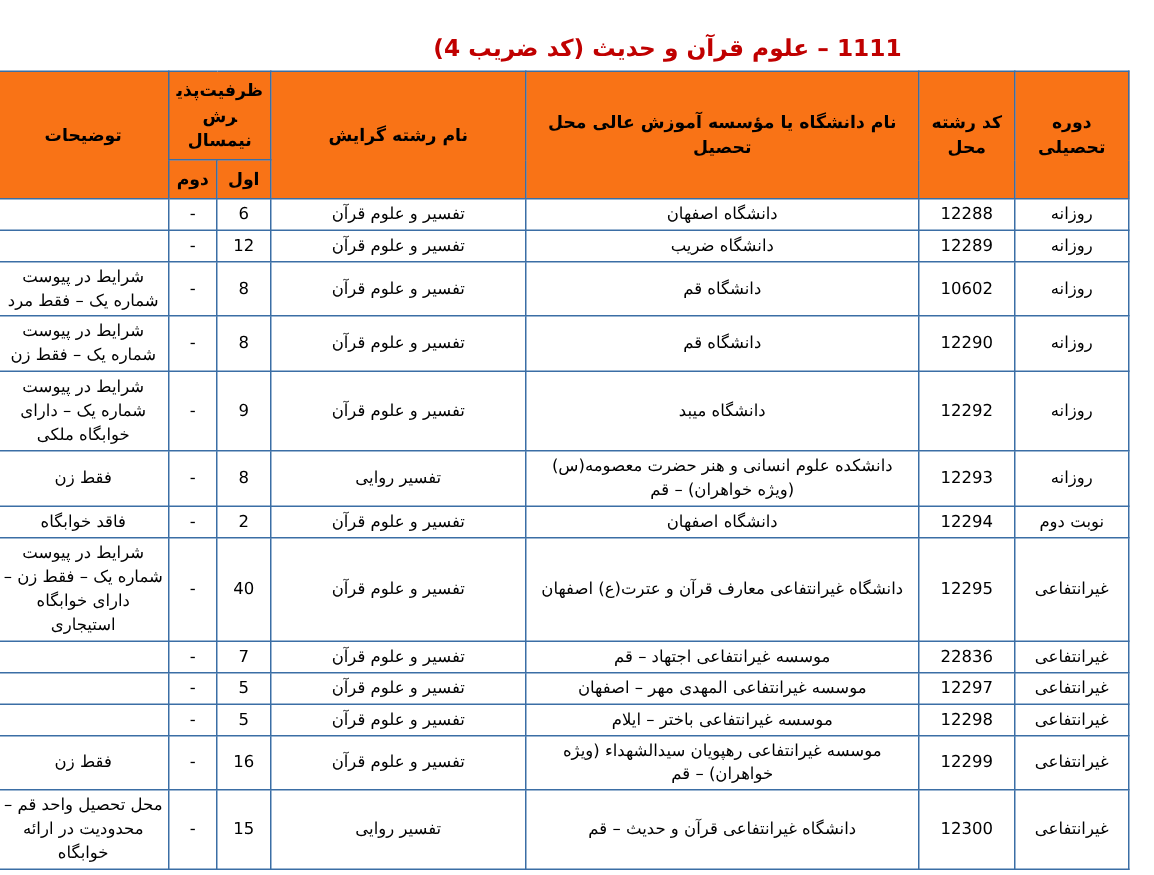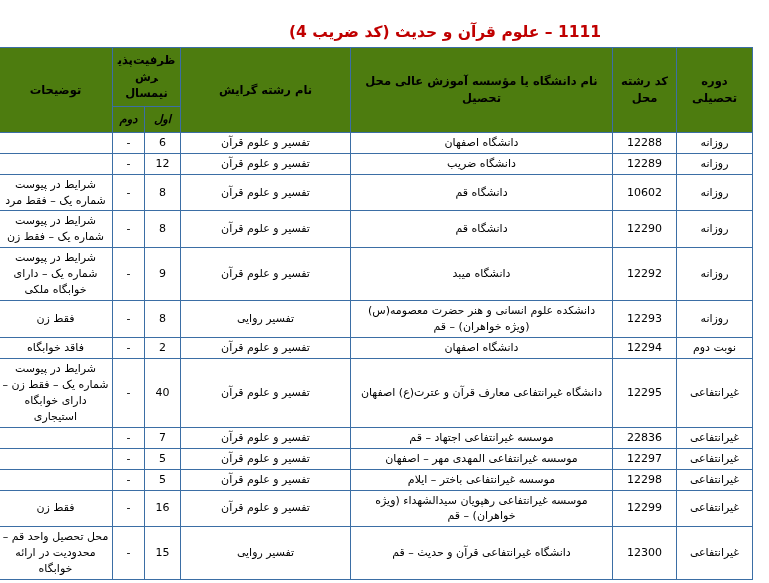--- a/index.html
+++ b/index.html
@@ -40,39 +40,38 @@
   table.main th, table.main td {
     border: 1px solid #3b6ea5;
     text-align: center;
     vertical-align: middle;
     font-size: 11px;
     line-height: 1.45;
     padding: 2px 3px;
     word-wrap: break-word;
   }
   table.main thead th {
-    background: #4d7c0f;
+    background: #f97316;
     font-weight: bold;
     font-size: 11.5px;
     color: #000;
     padding: 4px 3px;
   }
   .col-dore  { width: 76px; }
   .col-code  { width: 64px; }
   .col-univ  { width: 262px; }
   .col-gera  { width: 170px; }
   .col-cap1  { width: 36px; }
   .col-cap2  { width: 32px; }
   .col-desc  { width: 114px; }
 
   .sub-head-row th {
     font-weight: bold;
     font-size: 11px;
     padding: 2px 1px;
-    font-style: italic;
   }
   .cell-dore { font-weight: normal; }
   .desc { font-size: 10.5px; line-height: 1.4; }
   .nowrap-num { direction: rtl; }
 </style>
 </head>
 <body>
 
 <div class="page">
 

